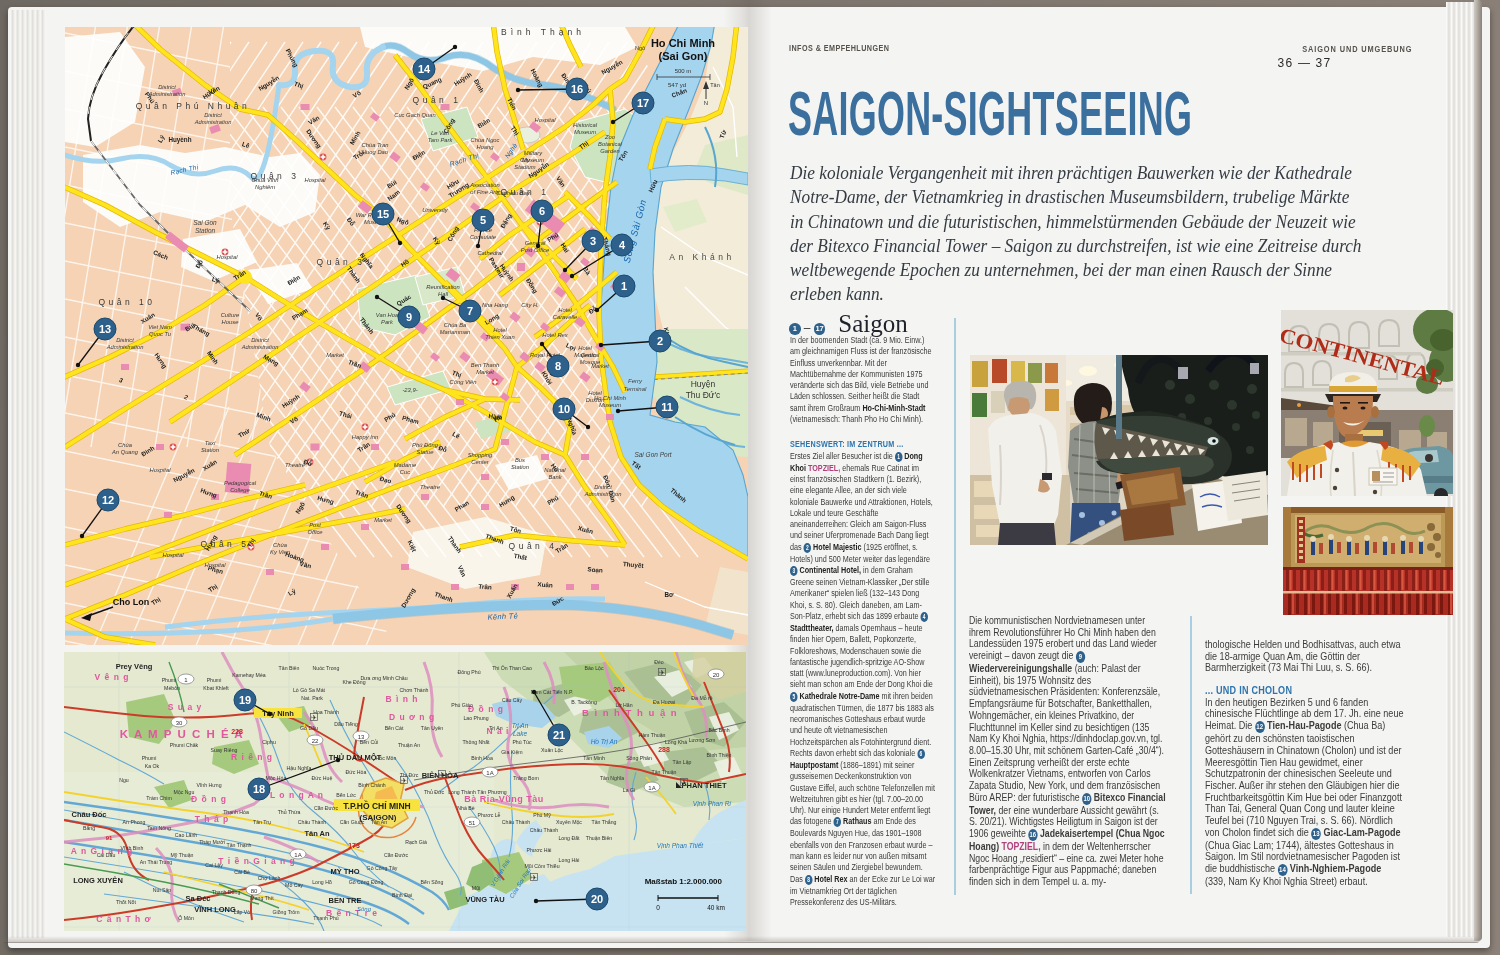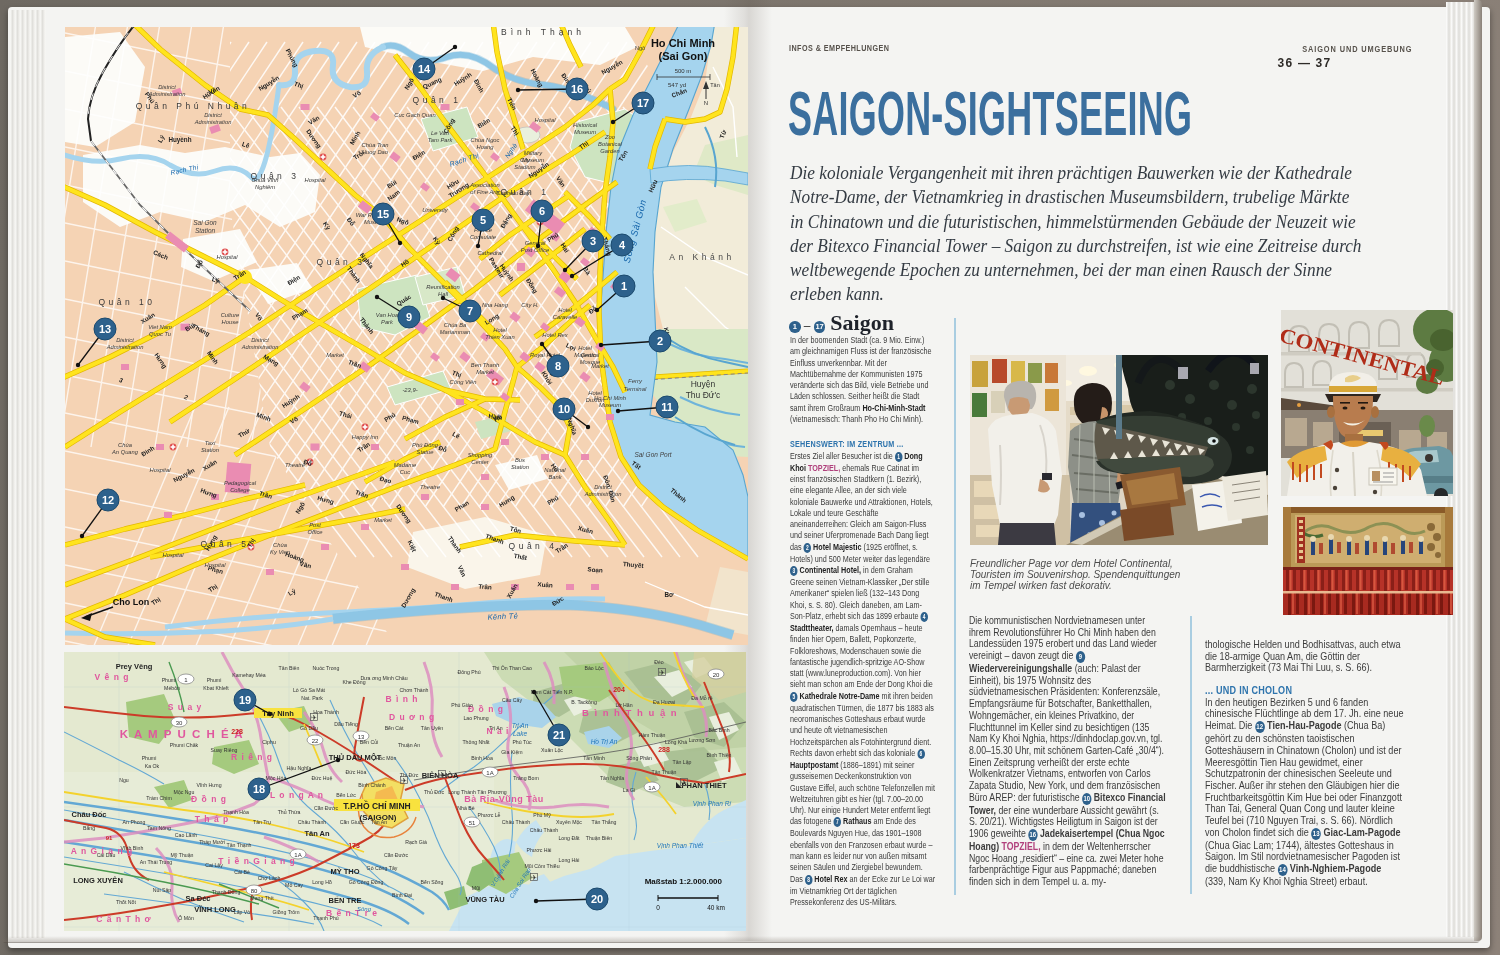--- a/index.html
+++ b/index.html
@@ -8,27 +8,27 @@
 #book{position:absolute;left:8px;top:7px;width:1482px;height:941px;background:#f4f4f2;border-radius:4px;box-shadow:0 3px 6px rgba(0,0,0,0.4);}
 #leftstack{position:absolute;left:10px;top:10px;width:36px;height:928px;background:repeating-linear-gradient(90deg,#fbfbf9 0px,#e0dfdb 2.5px,#f6f5f2 5px);}
 #rightstack{position:absolute;left:1446px;top:2px;width:36px;height:935px;border-radius:0 4px 4px 0;background:repeating-linear-gradient(90deg,#ffffff 0px,#dddcd8 3px,#f5f4f1 5px);}
 #rightedge{position:absolute;left:1474px;top:0;width:8px;height:941px;background:linear-gradient(90deg,#cfcbc4,#8a8178);border-radius:0 4px 4px 0;}
 #spine{position:absolute;left:724px;top:0;width:48px;height:941px;background:linear-gradient(90deg,rgba(0,0,0,0) 0%,rgba(90,80,70,0.13) 42%,rgba(90,80,70,0.18) 52%,rgba(0,0,0,0.0) 100%);}
 #botedge{position:absolute;left:2px;top:936px;width:1478px;height:7px;background:linear-gradient(180deg,rgba(255,255,255,0) 0%,rgba(120,110,100,0.3) 80%,rgba(80,72,64,0.65) 100%);border-radius:0 0 4px 4px;}
 
 .hdrL{position:absolute;left:789px;top:43px;font-size:9px;font-weight:bold;letter-spacing:0.55px;color:#57524c;transform:scaleX(0.8);transform-origin:left;}
 .hdrR{position:absolute;right:88px;top:44px;text-align:left;}
 .hdrR .l1{font-size:9px;font-weight:bold;letter-spacing:1.1px;color:#57524c;transform:scaleX(0.82);transform-origin:right;}
-.hdrR .l2{font-size:12px;font-weight:bold;letter-spacing:1.2px;color:#2e2b28;margin-top:2px;}
+.hdrR .l2{font-size:12px;font-weight:normal;letter-spacing:1.2px;color:#2e2b28;margin-top:2px;}
 #title{position:absolute;left:788px;top:77px;font-size:63px;font-weight:bold;color:#3b6f9e;letter-spacing:0.5px;transform:scaleX(0.57);transform-origin:left;white-space:nowrap;}
 #intro{position:absolute;left:790px;top:161px;width:760px;font-family:"Liberation Serif",serif;font-style:italic;font-size:19.5px;line-height:24.3px;color:#343b43;white-space:nowrap;transform:scaleX(0.885);transform-origin:left top;}
 #saigonhead{position:absolute;left:789px;top:310px;}
 .numc{display:inline-block;background:#2e618c;color:#fff;border-radius:50%;text-align:center;font-weight:bold;}
 .nc12{width:11.5px;height:11.5px;line-height:11.5px;font-size:7.5px;vertical-align:1px;}
-#saigonhead .t{font-family:"Liberation Serif",serif;font-weight:bold;font-size:22px;color:#1e222a;margin-left:5px;}
+#saigonhead .t{font-family:"Liberation Serif",serif;font-weight:normal;font-size:25px;color:#1e222a;margin-left:13px;}
 #saigonhead .dash{color:#333;font-size:12px;}
 .vrule{position:absolute;width:1.5px;background:#a9cde1;}
 .col{position:absolute;color:#3b3b3b;}
 #col1{left:790px;top:334px;width:194px;font-size:9.6px;line-height:11.3px;transform:scaleX(0.75);transform-origin:left top;}
 #col1 b{color:#222;}
 .bluehead{color:#2e74ad;font-weight:bold;letter-spacing:0.3px;}
 .pink{color:#b0407c;font-weight:bold;}
 .nci{display:inline-block;background:#2e618c;color:#fff;border-radius:50%;text-align:center;font-weight:bold;width:10px;height:10px;line-height:10px;font-size:6.5px;}
 #col2{left:969px;top:615px;width:252px;font-size:11.2px;line-height:11.68px;transform:scaleX(0.78);transform-origin:left top;}
 #col3{left:1205px;top:639px;width:246px;font-size:11.2px;line-height:11.68px;transform:scaleX(0.81);transform-origin:left top;}
@@ -1421,21 +1421,20 @@
         </g>
 <g stroke="#8a8478" stroke-width="1" fill="none">
           <line x1="262" y1="130" x2="290" y2="126"></line>
           <line x1="262" y1="138" x2="290" y2="134"></line>
           <line x1="264" y1="146" x2="290" y2="142"></line>
         </g>
 
 <rect x="146" y="0" width="6" height="84" fill="#5a7a8a"></rect>
 </svg></div>
 
-<div id="caption">Freundlicher Page vor dem Hotel Continental, Touristen im Souvenirshop. Spendenquittungen im Tempel wirken fast dekorativ.</div>
 
 <div class="photo" id="photo2" style="left:1281px;top:310px;width:172px;height:186px;background:#d8d4cc;">
 <svg width="172" height="186" viewBox="0 0 172 186" xmlns="http://www.w3.org/2000/svg">
 
 <rect width="172" height="186" fill="#e2e0d8"></rect>
 
 <g fill="none" stroke="#c2bfb5" stroke-width="2">
 <path d="M8,28 q0,-12 10,-12 q10,0 10,12 v14 h-20 z"></path>
           <path d="M38,26 q0,-12 10,-12 q10,0 10,12 v14 h-20 z"></path>
           <path d="M68,24 q0,-12 10,-12 q10,0 10,12 v14 h-20 z"></path>

